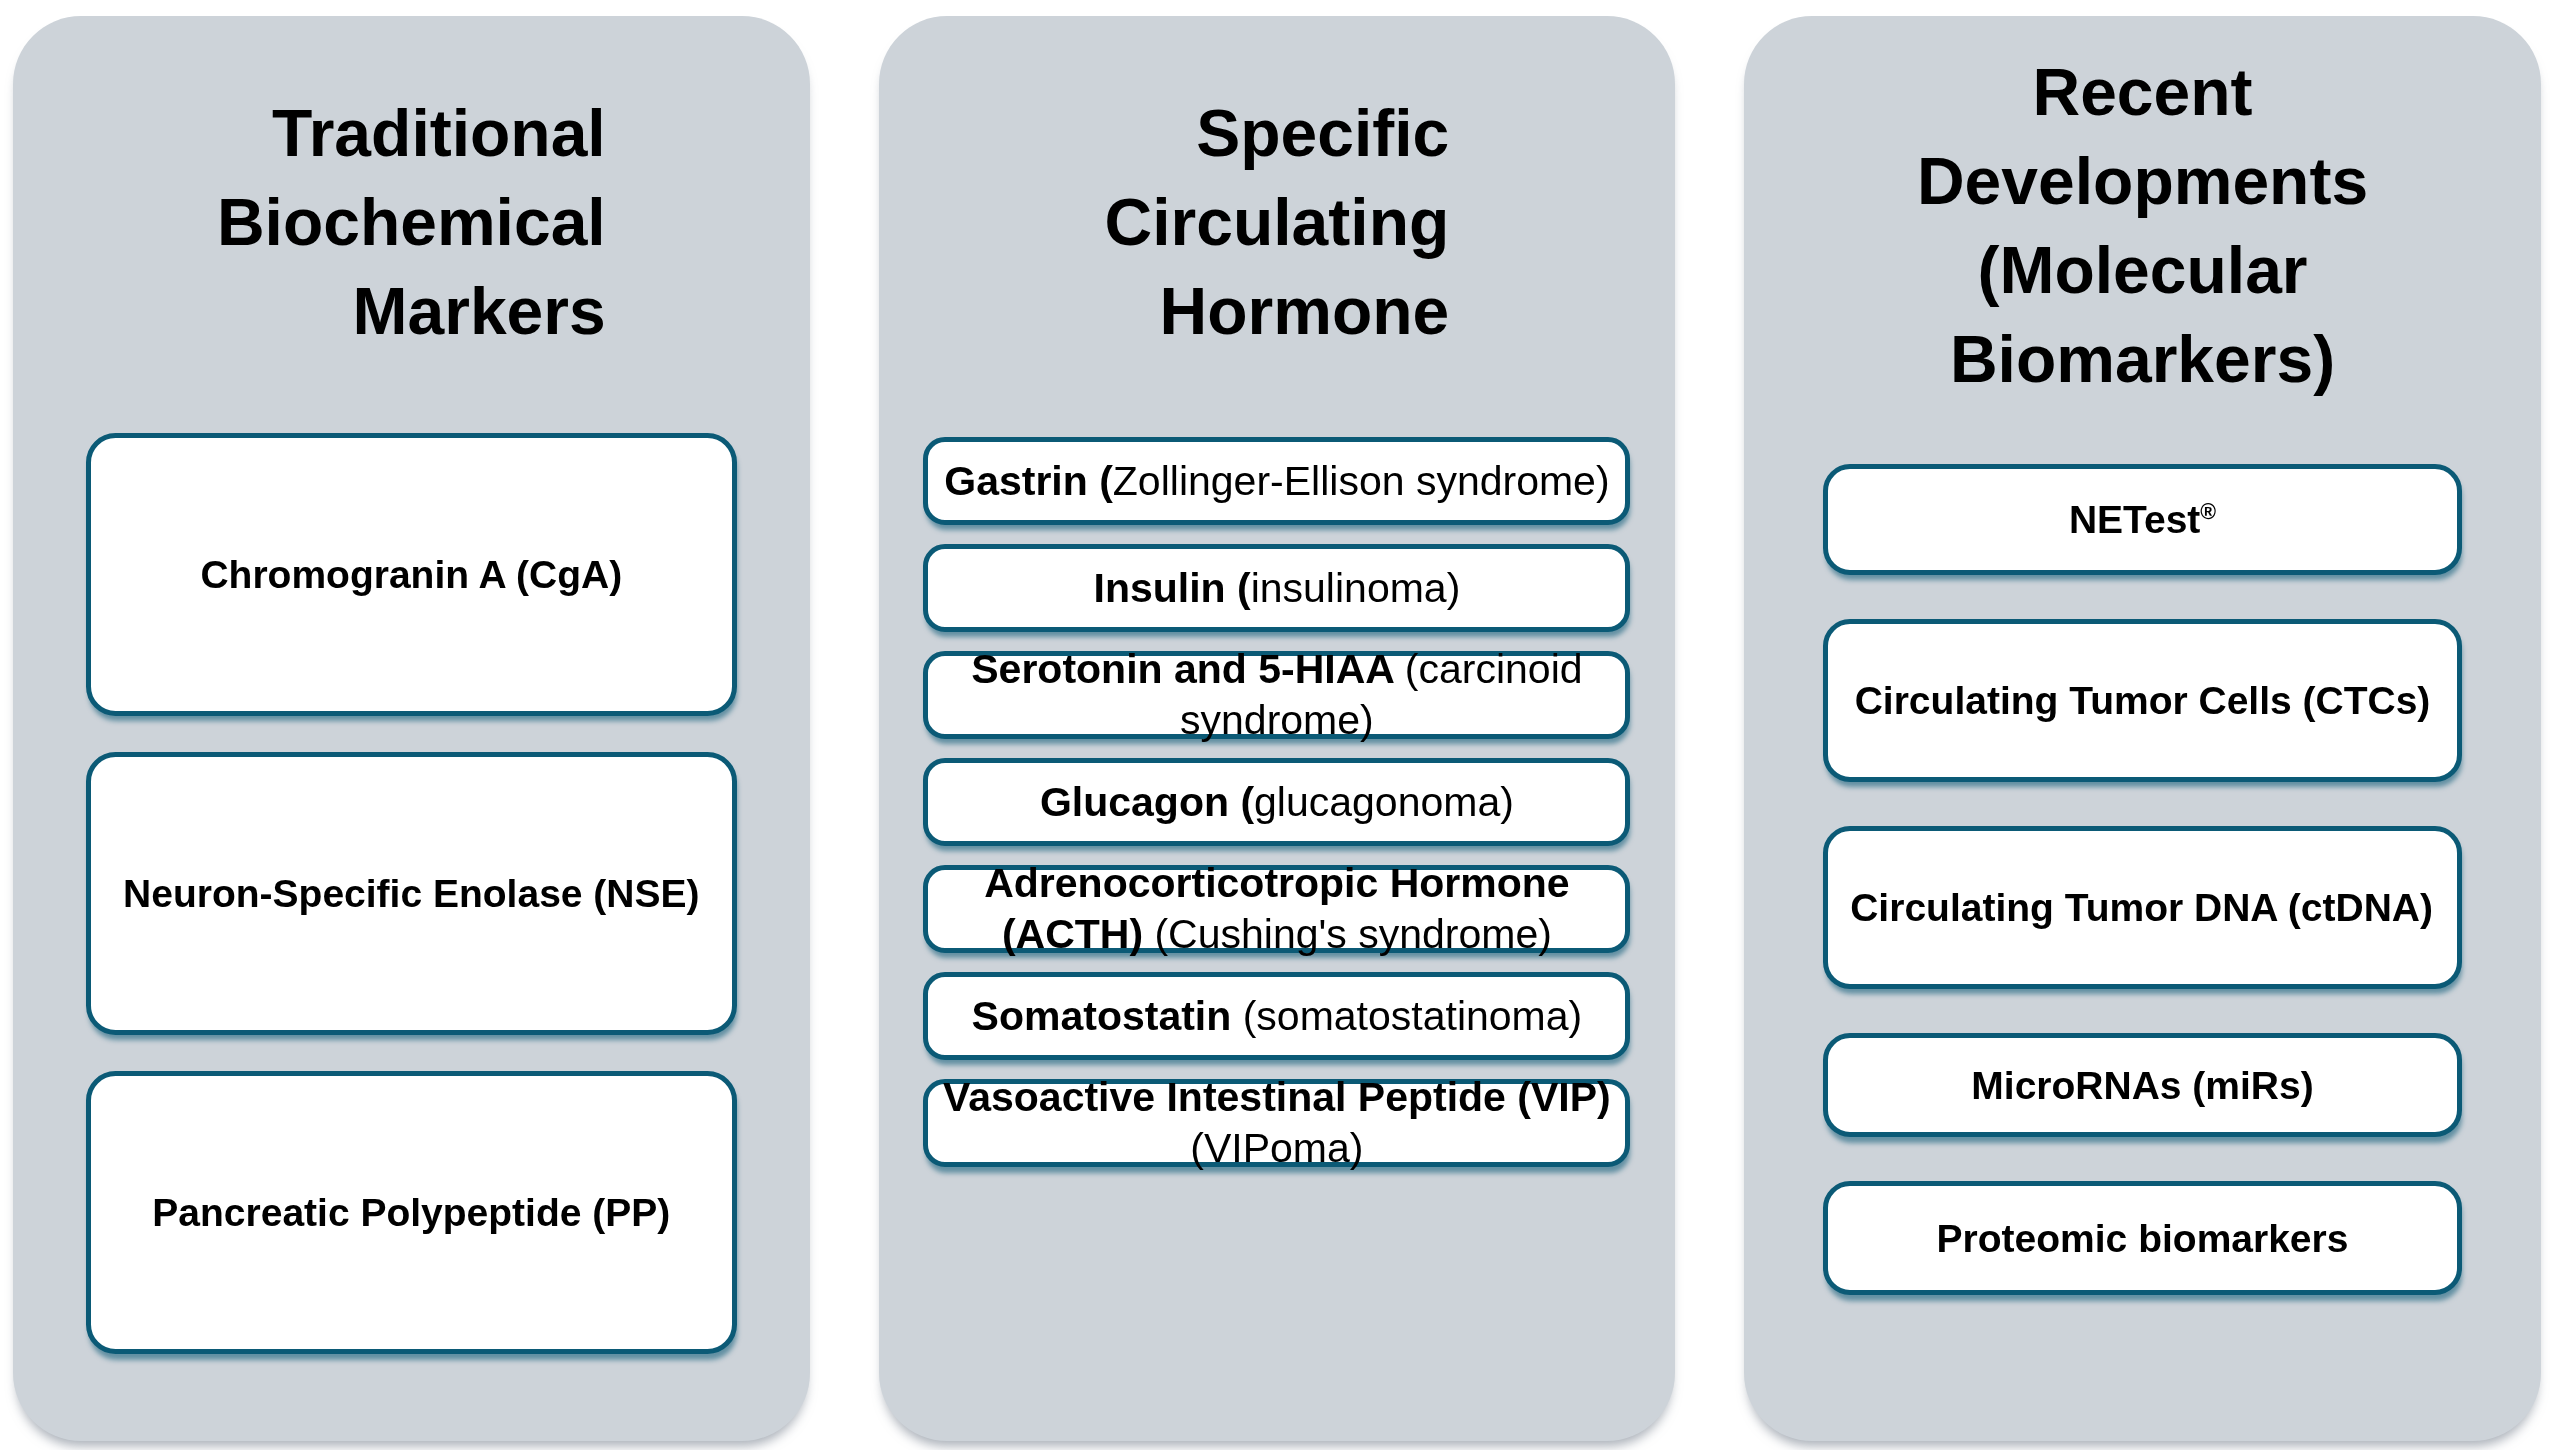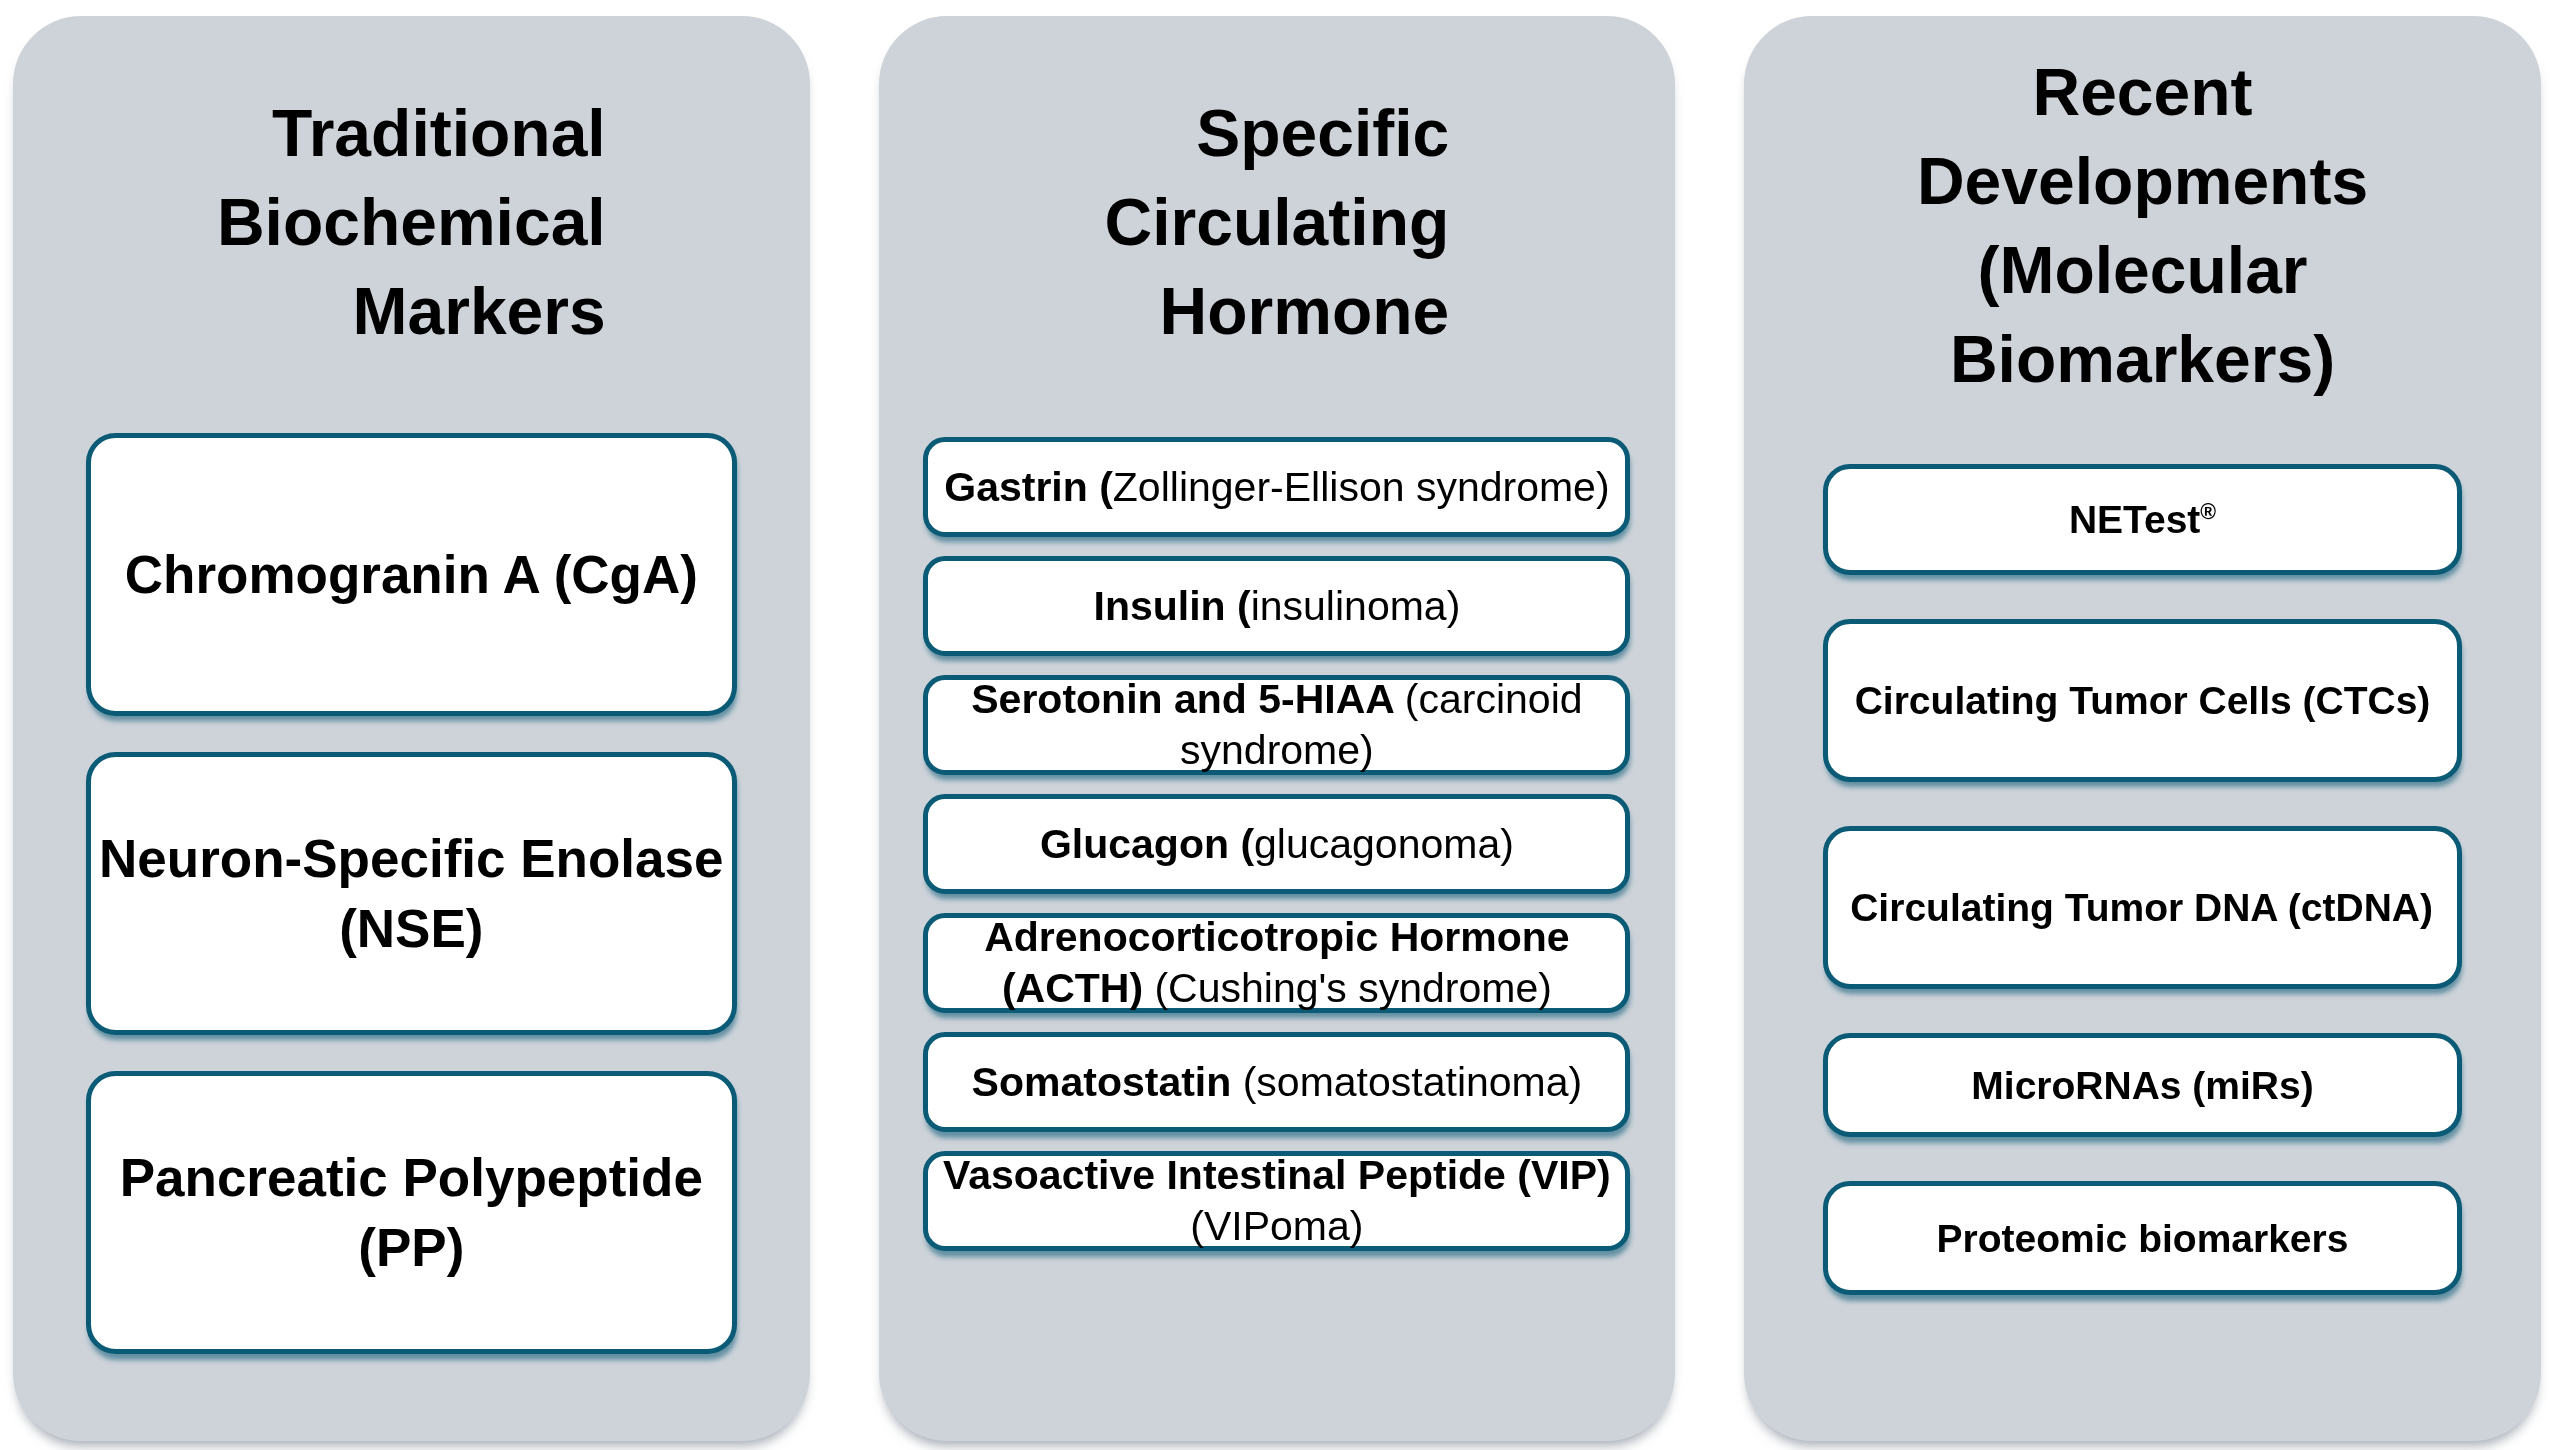--- a/index.html
+++ b/index.html
@@ -48,22 +48,22 @@
 
   .box {
     background: #ffffff;
     border: 5.5px solid #0B5A76;
     box-shadow: 1.2px 6.8px 5.5px -1.8px rgba(11,90,118,0.55);
     display: flex;
     align-items: center;
     justify-content: center;
     text-align: center;
   }
-  .c1 .box { width: 651px; height: 283px; border-radius: 29.5px; font-size: 53px; line-height: 1.32; padding: 0 7.4px; }
-  .c2 .box { width: 707px; height: 100px; border-radius: 22px; font-size: 41px; line-height: 1.24; padding: 0 3.7px; }
+  .c1 .box { width: 651px; height: 283px; border-radius: 29.5px; font-size: 39px; line-height: 1.32; padding: 0 7.4px; }
+  .c2 .box { width: 707px; height: 88px; border-radius: 22px; font-size: 41px; line-height: 1.24; padding: 0 3.7px; }
   .c3 .box { width: 639px; border-radius: 27px; font-size: 39px; line-height: 1.32; padding: 0 9.8px; }
   .c3 .box:nth-child(1) { height: 111px; }
   .c3 .box:nth-child(2) { height: 163px; }
   .c3 .box:nth-child(3) { height: 163px; padding-left: 8px; }
   .c3 .box:nth-child(4) { height: 104px; }
   .c3 .box:nth-child(5) { height: 114px; }
 
   .box-text .b { font-weight: 700; }
   .box-text .r { font-weight: 400; }
   .box-text .sym { font-weight: 700; font-size: 0.55em; vertical-align: super; }

